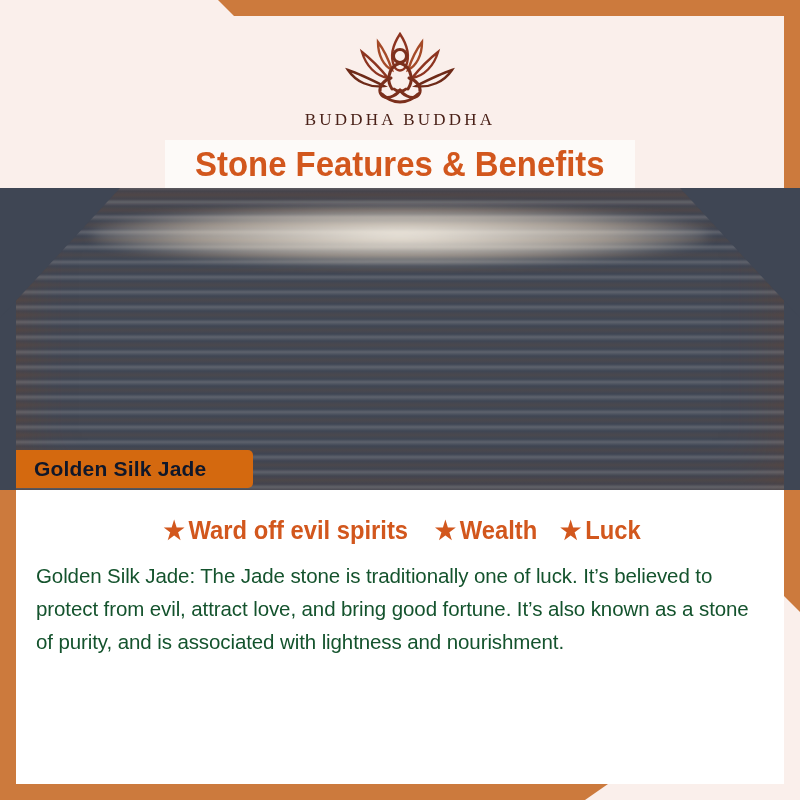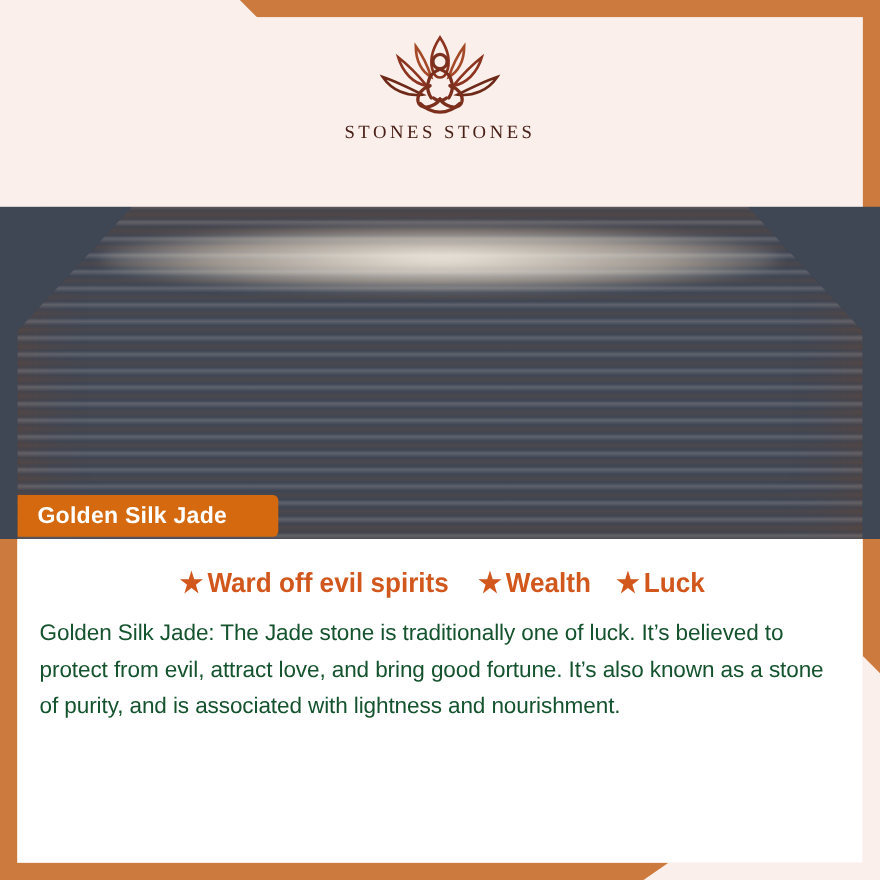--- a/index.html
+++ b/index.html
@@ -197,21 +197,21 @@
     width: 237px;
     height: 38px;
     background: #d4690f;
     border-radius: 0 5px 5px 0;
     display: flex;
     align-items: center;
     padding-left: 18px;
     box-sizing: border-box;
   }
   .name-text {
-    color: #ffffff;
+    color: #0f172a;
     font-size: 21px;
     font-weight: bold;
     letter-spacing: 0.2px;
     white-space: nowrap;
   }
 
   
   .body-area {
     position: absolute;
     top: 490px;
@@ -289,24 +289,27 @@
           <path d="M66 37 C72 39 76 44 77 50 C78 56 76 60 74 63"></path>
 
           <path d="M57 52 C50 54 45 60 46 66 C47 71 53 73 59 70 C63 68 65 66 66 64"></path>
           <path d="M75 52 C82 54 87 60 86 66 C85 71 79 73 73 70 C69 68 67 66 66 64"></path>
 
           <path d="M48 68 C54 74 60 76 66 76 C72 76 78 74 84 68"></path>
 
           <path d="M60 63 C63 66 69 66 72 63"></path>
         </g>
       </svg>
-      <div class="logo-word">STONES STONES</div>
+      <div class="logo-word">BUDDHA BUDDHA</div>
     </div>
   </div>
 
+  <div class="title-band">
+    <div class="title-text">Stone Features &amp; Benefits</div>
+  </div>
 
   <div class="photo">
     <div class="photo-stone"></div>
     <div class="photo-striations"></div>
     <div class="photo-sheen"></div>
     <div class="photo-darkL"></div>
     <div class="photo-darkR"></div>
   </div>
 
   <div class="name-banner">

